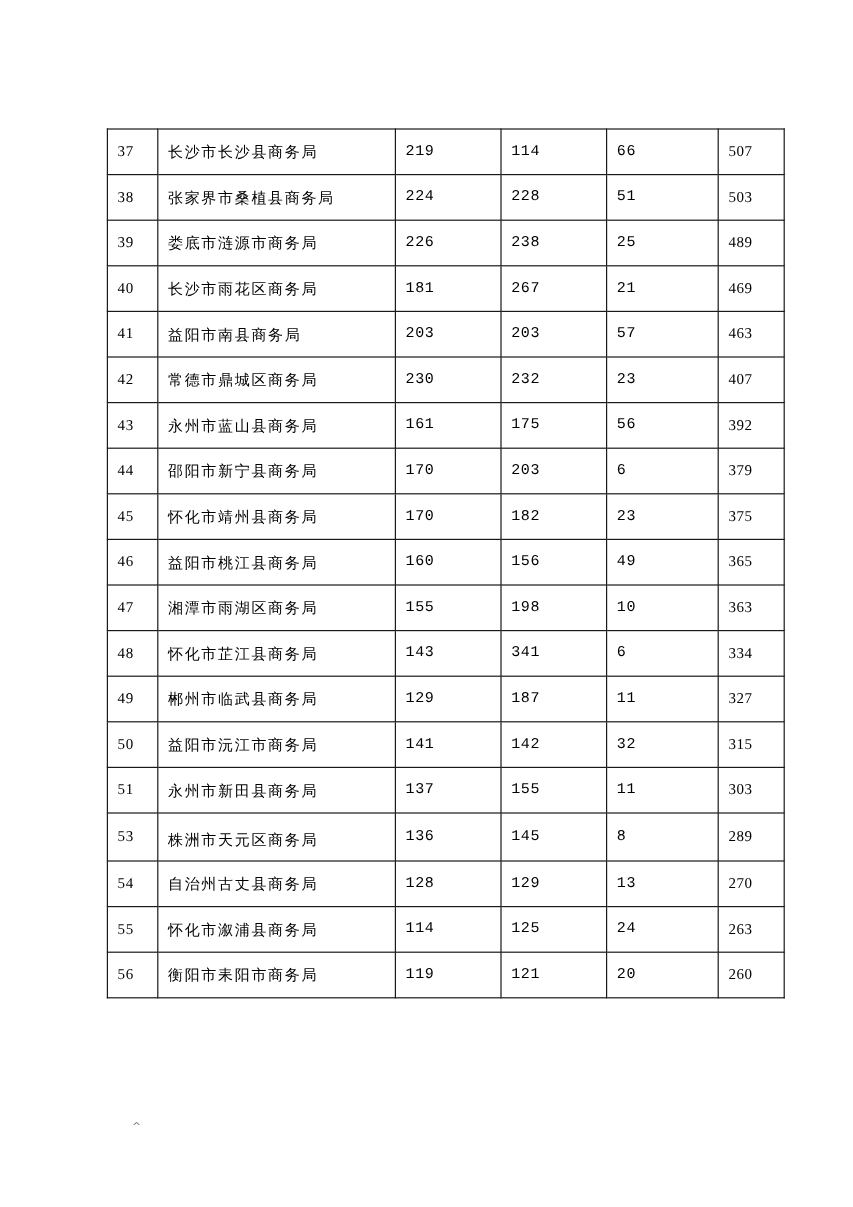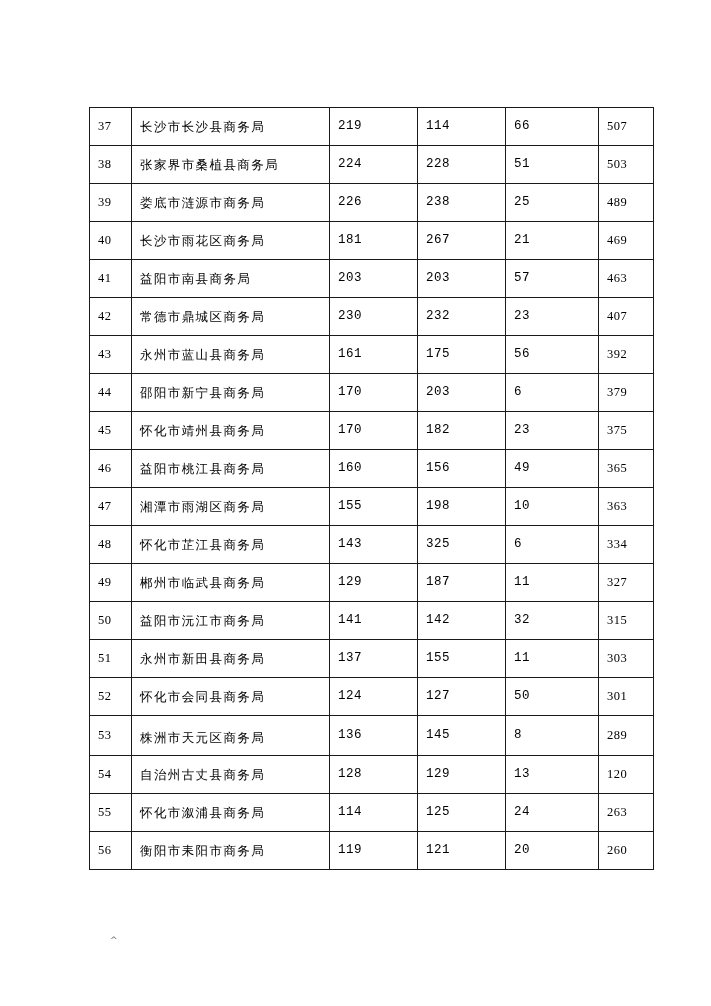--- a/index.html
+++ b/index.html
@@ -202,21 +202,21 @@
             <td class="cell-name">湘潭市雨湖区商务局</td>
             <td class="cell-num">155</td>
             <td class="cell-num">198</td>
             <td class="cell-num">10</td>
             <td class="cell-total">363</td>
           </tr>
           <tr>
             <td class="cell-rank">48</td>
             <td class="cell-name">怀化市芷江县商务局</td>
             <td class="cell-num">143</td>
-            <td class="cell-num">325</td>
+            <td class="cell-num">341</td>
             <td class="cell-num">6</td>
             <td class="cell-total">334</td>
           </tr>
           <tr>
             <td class="cell-rank">49</td>
             <td class="cell-name">郴州市临武县商务局</td>
             <td class="cell-num">129</td>
             <td class="cell-num">187</td>
             <td class="cell-num">11</td>
             <td class="cell-total">327</td>
@@ -229,44 +229,36 @@
             <td class="cell-num">32</td>
             <td class="cell-total">315</td>
           </tr>
           <tr>
             <td class="cell-rank">51</td>
             <td class="cell-name">永州市新田县商务局</td>
             <td class="cell-num">137</td>
             <td class="cell-num">155</td>
             <td class="cell-num">11</td>
             <td class="cell-total">303</td>
-          </tr>
-          <tr>
-            <td class="cell-rank">52</td>
-            <td class="cell-name">怀化市会同县商务局</td>
-            <td class="cell-num">124</td>
-            <td class="cell-num">127</td>
-            <td class="cell-num">50</td>
-            <td class="cell-total">301</td>
           </tr>
           <tr class="shift-name">
             <td class="cell-rank">53</td>
             <td class="cell-name">株洲市天元区商务局</td>
             <td class="cell-num">136</td>
             <td class="cell-num">145</td>
             <td class="cell-num">8</td>
             <td class="cell-total">289</td>
           </tr>
           <tr>
             <td class="cell-rank">54</td>
             <td class="cell-name">自治州古丈县商务局</td>
             <td class="cell-num">128</td>
             <td class="cell-num">129</td>
             <td class="cell-num">13</td>
-            <td class="cell-total">120</td>
+            <td class="cell-total">270</td>
           </tr>
           <tr>
             <td class="cell-rank">55</td>
             <td class="cell-name">怀化市溆浦县商务局</td>
             <td class="cell-num">114</td>
             <td class="cell-num">125</td>
             <td class="cell-num">24</td>
             <td class="cell-total">263</td>
           </tr>
           <tr>

